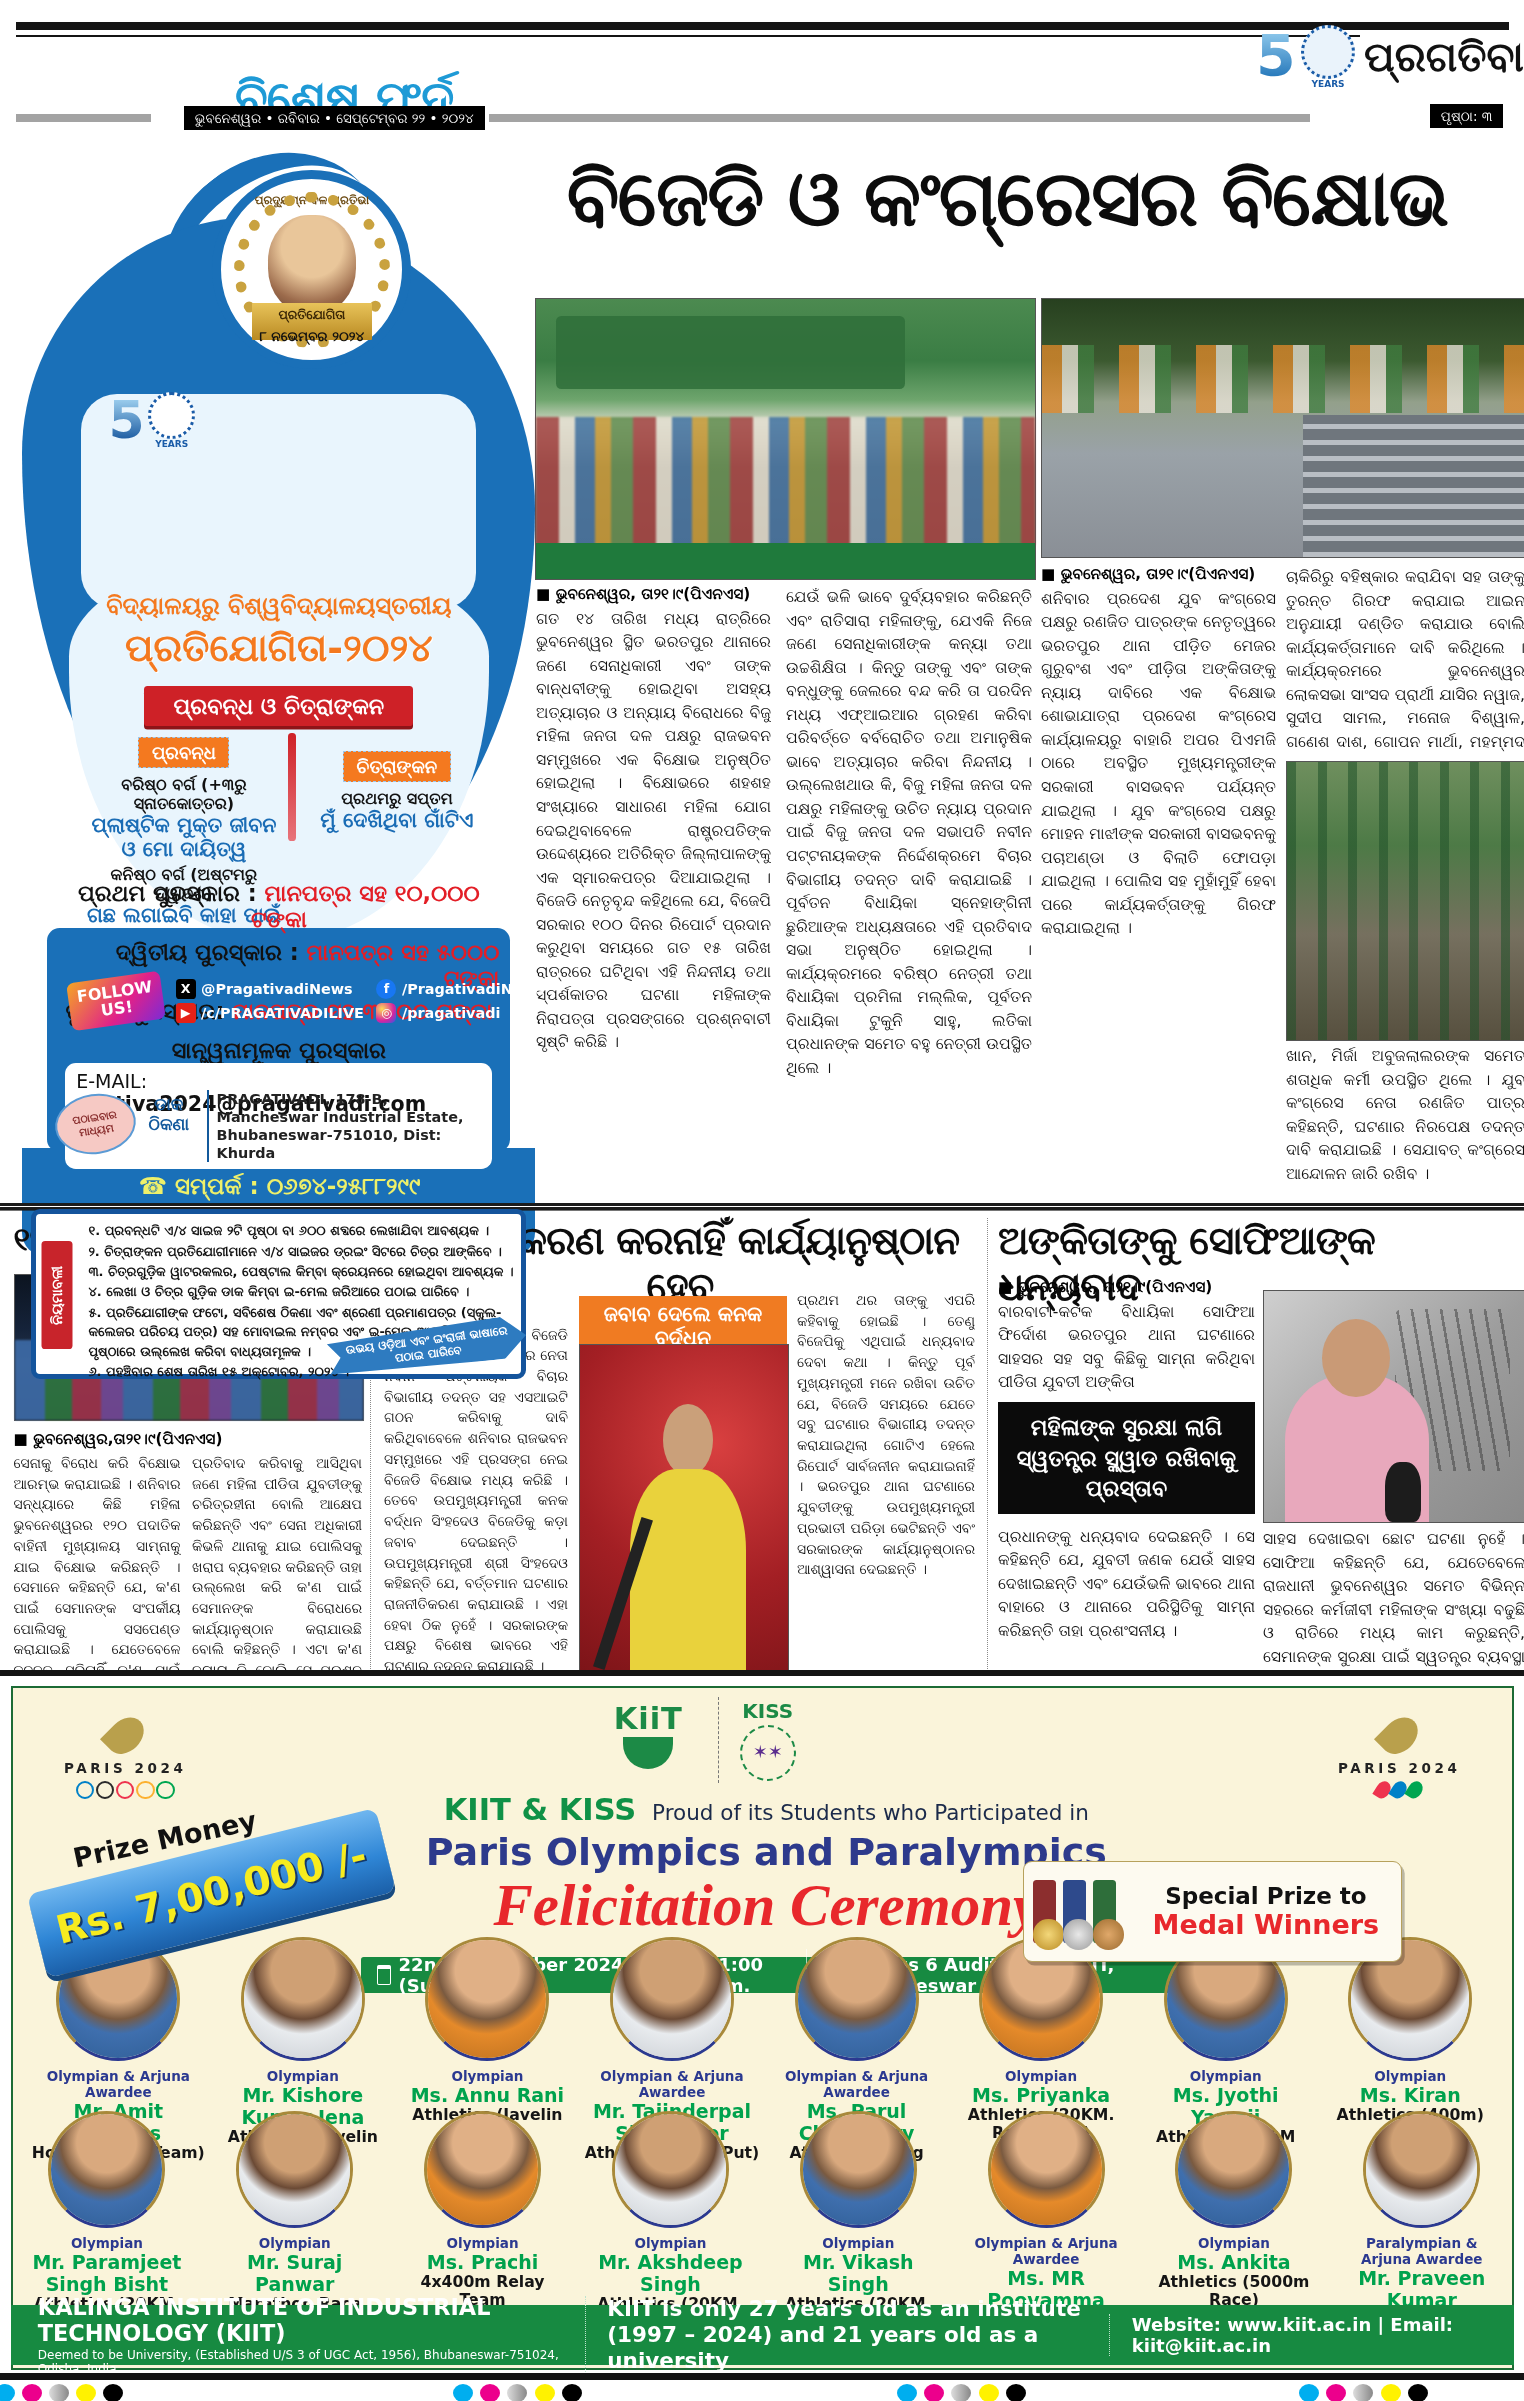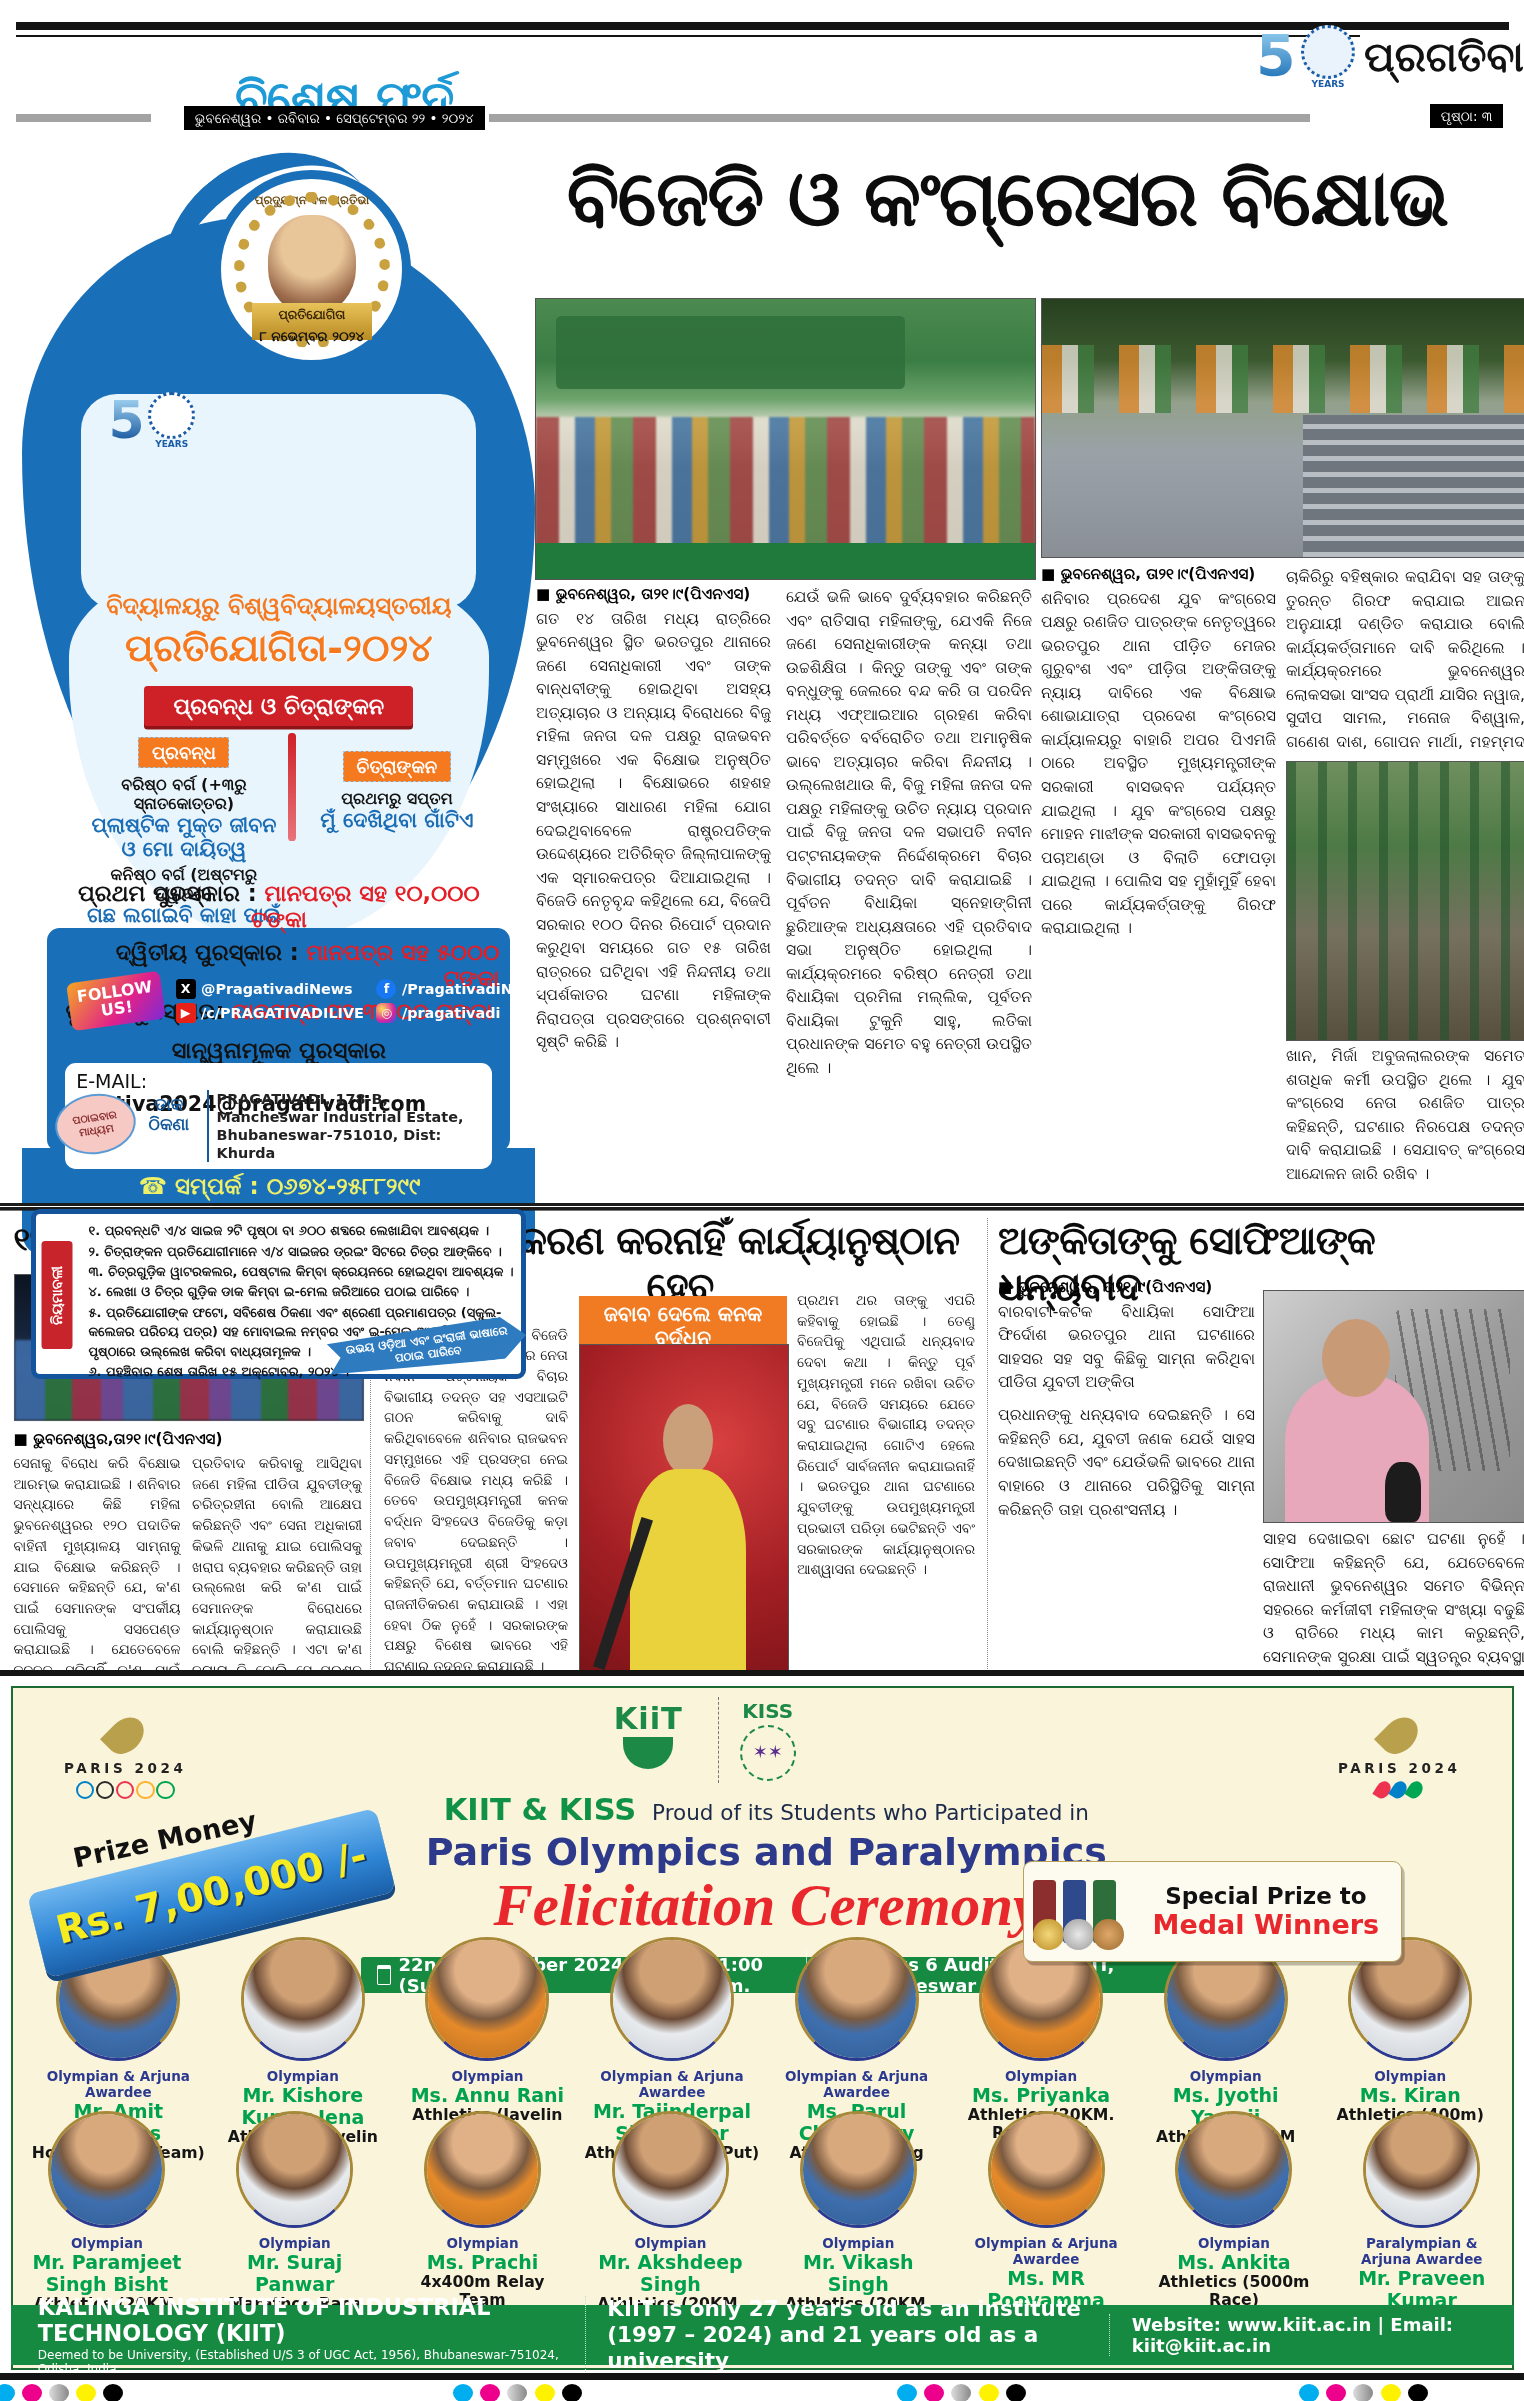--- a/index.html
+++ b/index.html
@@ -334,20 +334,21 @@
     <div class="head"></div>
     <div class="body"></div>
     <div class="mic"></div>
   </div>
   <div class="abs body-s" style="left:797px;top:1290px;width:178px;height:380px;">ପ୍ରଥମ ଥର ତାଙ୍କୁ ଏପରି କହିବାକୁ ହୋଇଛି । ତେଣୁ ବିଜେପିକୁ ଏଥିପାଇଁ ଧନ୍ୟବାଦ ଦେବା କଥା ।  କିନ୍ତୁ ପୂର୍ବ ମୁଖ୍ୟମନ୍ତ୍ରୀ ମନେ ରଖିବା ଉଚିତ ଯେ, ବିଜେଡି ସମୟରେ ଯେତେ ସବୁ ଘଟଣାର ବିଭାଗୀୟ ତଦନ୍ତ କରାଯାଇଥିଲା ଗୋଟିଏ ହେଲେ ରିପୋର୍ଟ ସାର୍ବଜନୀନ କରାଯାଇନାହିଁ ।  ଭରତପୁର ଥାନା ଘଟଣାରେ ଯୁବତୀଙ୍କୁ ଉପମୁଖ୍ୟମନ୍ତ୍ରୀ ପ୍ରଭାତୀ ପରିଡ଼ା ଭେଟିଛନ୍ତି ଏବଂ ସରକାରଙ୍କ କାର୍ଯ୍ୟାନୁଷ୍ଠାନର ଆଶ୍ୱାସନା ଦେଇଛନ୍ତି ।</div>
 
   <div class="abs h2a" style="left:998px;top:1218px;width:527px;font-size:39px;">ଅଙ୍କିତାଙ୍କୁ ସୋଫିଆଙ୍କ ଧନ୍ୟବାଦ</div>
   <div class="abs" style="left:998px;top:1278px;width:257px;">
     <div class="byline">■ ଭୁବନେଶ୍ୱର, ତା୨୧।୯(ପିଏନଏସ)</div>
     <div class="body-t" style="height:93px;">ବାରବାଟୀ-କଟକ ବିଧାୟିକା ସୋଫିଆ ଫିର୍ଦୋଶ ଭରତପୁର ଥାନା ଘଟଣାରେ ସାହସର ସହ ସବୁ କିଛିକୁ ସାମ୍ନା କରିଥିବା ପୀଡିତା ଯୁବତୀ ଅଙ୍କିତା</div>
+    <div class="subhead-black" style="margin-top:9px;">ମହିଳାଙ୍କ ସୁରକ୍ଷା ଲାଗି ସ୍ୱତନ୍ତ୍ର ସ୍କ୍ୱାଡ ରଖିବାକୁ ପ୍ରସ୍ତାବ</div>
     <div class="body-t" style="margin-top:10.8px;height:135px;">ପ୍ରଧାନଙ୍କୁ ଧନ୍ୟବାଦ ଦେଇଛନ୍ତି । ସେ କହିଛନ୍ତି ଯେ, ଯୁବତୀ ଜଣକ ଯେଉଁ ସାହସ ଦେଖାଇଛନ୍ତି ଏବଂ ଯେଉଁଭଳି ଭାବରେ ଥାନା ବାହାରେ ଓ ଥାନାରେ ପରିସ୍ଥିତିକୁ ସାମ୍ନା କରିଛନ୍ତି ତାହା ପ୍ରଶଂସନୀୟ ।</div>
   </div>
   <div class="abs photo phs" style="left:1263px;top:1290px;width:262px;height:231px;">
     <div class="art"></div>
     <div class="fig"></div>
     <div class="fhead"></div>
     <div class="mic2"></div>
   </div>
   <div class="abs body-t" style="left:1263px;top:1527px;width:262px;height:144px;">ସାହସ ଦେଖାଇବା ଛୋଟ ଘଟଣା ନୁହେଁ ।  ସୋଫିଆ କହିଛନ୍ତି ଯେ, ଯେତେବେଳେ ରାଜଧାନୀ ଭୁବନେଶ୍ୱର ସମେତ ବିଭିନ୍ନ ସହରରେ କର୍ମଜୀବୀ ମହିଳାଙ୍କ ସଂଖ୍ୟା ବଢୁଛି ଓ ରାତିରେ ମଧ୍ୟ କାମ କରୁଛନ୍ତି, ସେମାନଙ୍କ ସୁରକ୍ଷା ପାଇଁ ସ୍ୱତନ୍ତ୍ର ବ୍ୟବସ୍ଥା ଆବଶ୍ୟକ ।</div>
 

